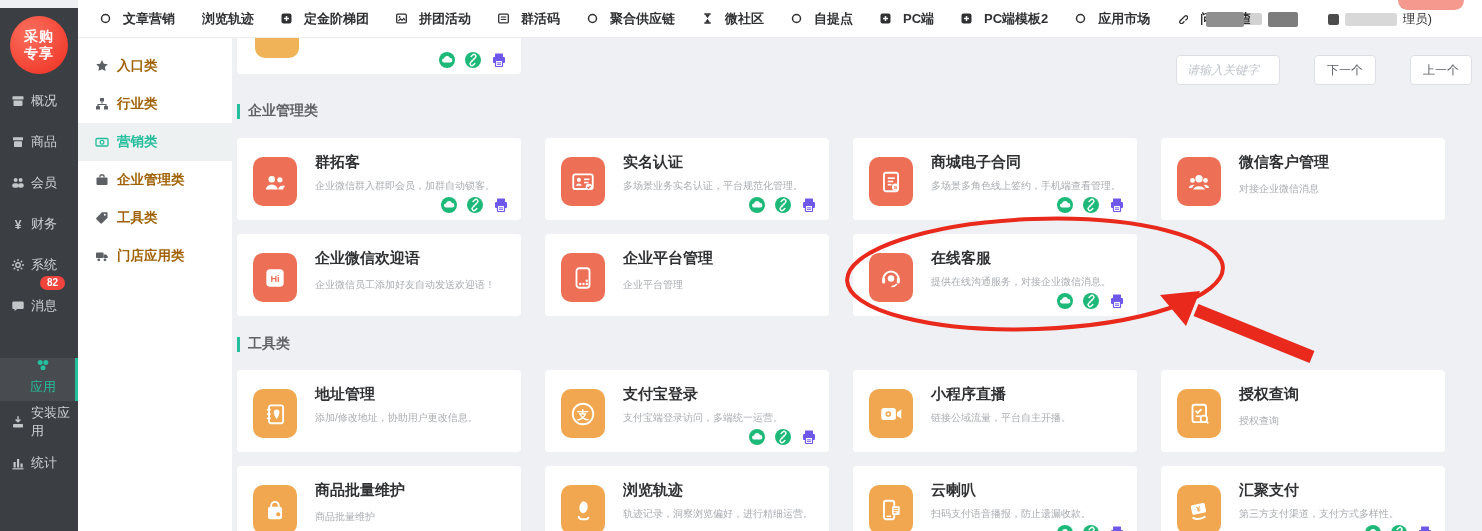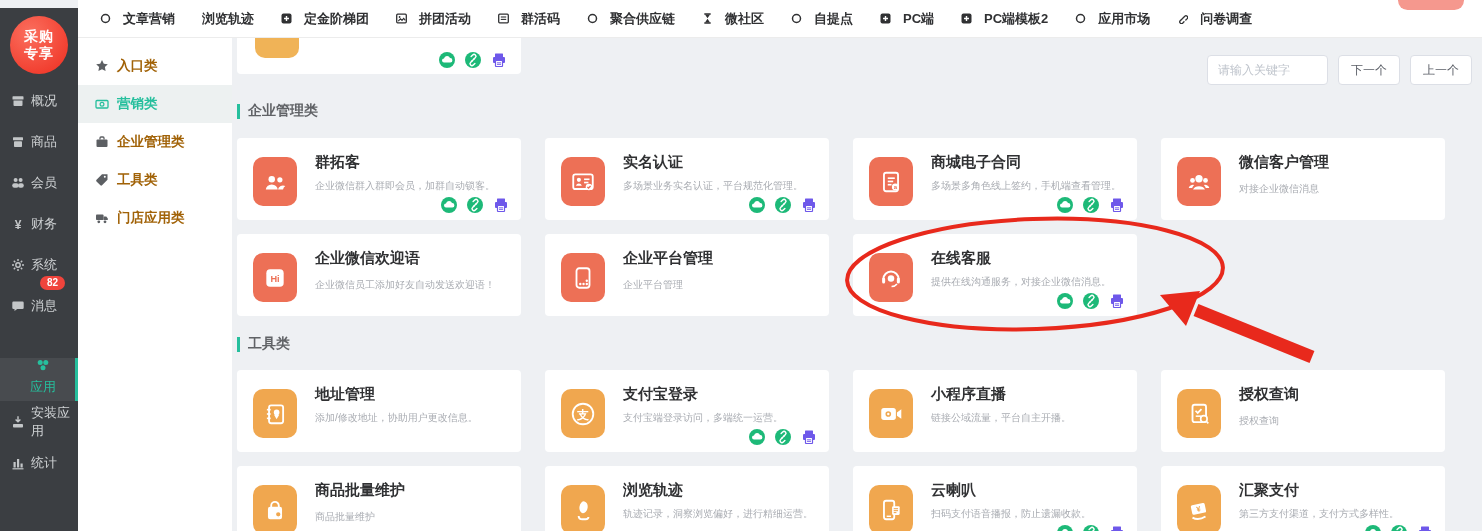--- a/index.html
+++ b/index.html
@@ -28,23 +28,23 @@
   
   .cat-sidebar { position:absolute; left:78px; top:38px; width:154px; height:493px; background:#fff; z-index:10; padding-top:9px; }
   .cat-item { height:38px; display:flex; align-items:center; gap:8px; padding-left:17px; font-size:13.5px; font-weight:bold; color:#a16207; cursor:pointer; }
   .cat-item svg { flex:0 0 14px; }
   .cat-item.active { background:#edf1f1; color:#26bf9d; }
 
   
   .main { position:absolute; left:232px; top:38px; width:1250px; height:493px; background:#eef0f3; overflow:hidden; }
 
   .finder { position:absolute; top:17px; right:10px; display:flex; gap:10px; }
-  .finder input { width:121px; height:30px; border:1px solid #dcdfe6; border-radius:4px; background:#fff; padding:0 10px; font-size:12px; color:#606266; outline:none; }
+  .finder input { width:104px; height:30px; border:1px solid #dcdfe6; border-radius:4px; background:#fff; padding:0 10px; font-size:12px; color:#606266; outline:none;font-style:italic; }
   .finder input::placeholder { color:#bfc4cc; }
-  .finder button { width:62px; height:30px; border:1px solid #dcdfe6; border-radius:4px; background:#fff; font-size:12px; color:#5a5e66; cursor:pointer; }
+  .finder button { width:62px; height:30px; border:1px solid #dcdfe6; border-radius:4px; background:#fff; font-size:12px; color:#5a5e66; cursor:pointer;margin-left:24px; }
 
   .partial-card { position:absolute; left:5px; top:0; width:284px; height:36px; background:#fff; border-radius:0 0 4px 4px; overflow:hidden; }
   .partial-icon { position:absolute; left:18px; top:-24px; width:44px; height:44px; border-radius:10px; background:#f0b357; }
 
   .sec-head { position:absolute; display:flex; align-items:center; gap:8px; font-size:14px; font-weight:bold; color:#606266; }
   .sec-head .bar { width:3px; height:15px; background:#26bf9d; }
   .sec-head-1 { left:5px; top:64px; }
   .sec-head-2 { left:5px; top:297px; }
 
   .grid { position:absolute; left:5px; display:grid; grid-template-columns:repeat(4,284px); grid-auto-rows:82px; column-gap:24px; row-gap:14px; }
@@ -241,29 +241,48 @@
       <svg width="11" height="11" viewBox="0 0 11 11">
           <g fill="none" stroke="#303133" stroke-width="1.3" stroke-linecap="round">
             <path d="M4.6 6.4 3.2 7.8a1.7 1.7 0 0 0 2.4 2.4l1.4-1.4"></path>
             <path d="M6.4 4.6 7.8 3.2a1.7 1.7 0 0 1 2.4 2.4L8.8 7"></path>
             <line x1="4.4" y1="6.6" x2="6.6" y2="4.4"></line>
           </g>
         </svg>
       <span>问卷调查</span>
     </div>
 
+    <div class="tn-user">
+      <span class="redact" style="width:38px;height:15px;background:#8f8f8f;"></span>
+      <span class="redact" style="width:12px;height:12px;background:#d2d2d2;"></span>
+      <span class="redact" style="width:30px;height:15px;background:#7d7d7d;"></span>
+      <span class="redact" style="width:11px;height:11px;background:#4c4c4c;margin-left:24px;"></span>
+      <span class="redact" style="width:52px;height:13px;background:#d8d8d8;"></span>
+      <span class="suffix">理员)</span>
+    </div>
   </div>
   <div class="top-pill"></div>
 
   <div class="cat-sidebar">
     <div class="cat-item">
       <svg width="14" height="14" viewBox="0 0 14 14">
           <path d="M7 1l1.8 3.7 4 .6-2.9 2.8.7 4L7 10.2l-3.6 1.9.7-4L1.2 5.3l4-.6z" fill="#5c5f63"></path>
         </svg>
       <span>入口类</span>
+    </div>
+    <div class="cat-item">
+      <svg width="14" height="14" viewBox="0 0 14 14">
+          <g fill="#5c5f63">
+            <rect x="5" y="1" width="4" height="3.5" rx="0.5"></rect>
+            <rect x="1" y="9" width="4" height="3.5" rx="0.5"></rect>
+            <rect x="9" y="9" width="4" height="3.5" rx="0.5"></rect>
+          </g>
+          <path d="M7 4.5v2M3 9V7.5h8V9" fill="none" stroke="#5c5f63" stroke-width="1.2"></path>
+        </svg>
+      <span>行业类</span>
     </div>
     <div class="cat-item active">
       <svg width="14" height="14" viewBox="0 0 14 14">
           <rect x="1" y="3.5" width="12" height="7.5" rx="1" fill="none" stroke="#26bf9d" stroke-width="1.3"></rect>
           <circle cx="7" cy="7.2" r="1.9" fill="none" stroke="#26bf9d" stroke-width="1.2"></circle>
         </svg>
       <span>营销类</span>
     </div>
     <div class="cat-item">
       <svg width="14" height="14" viewBox="0 0 14 14">

